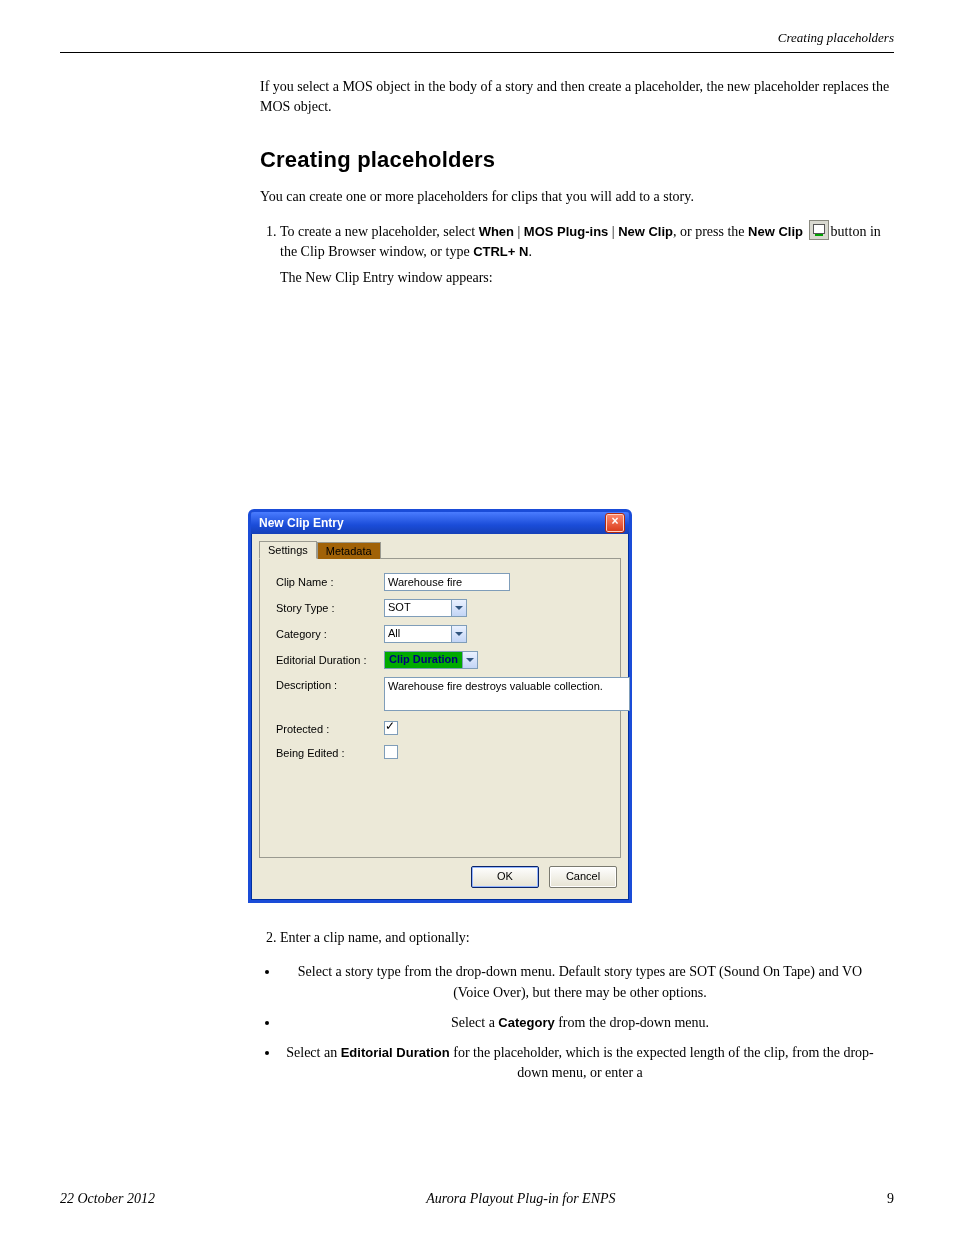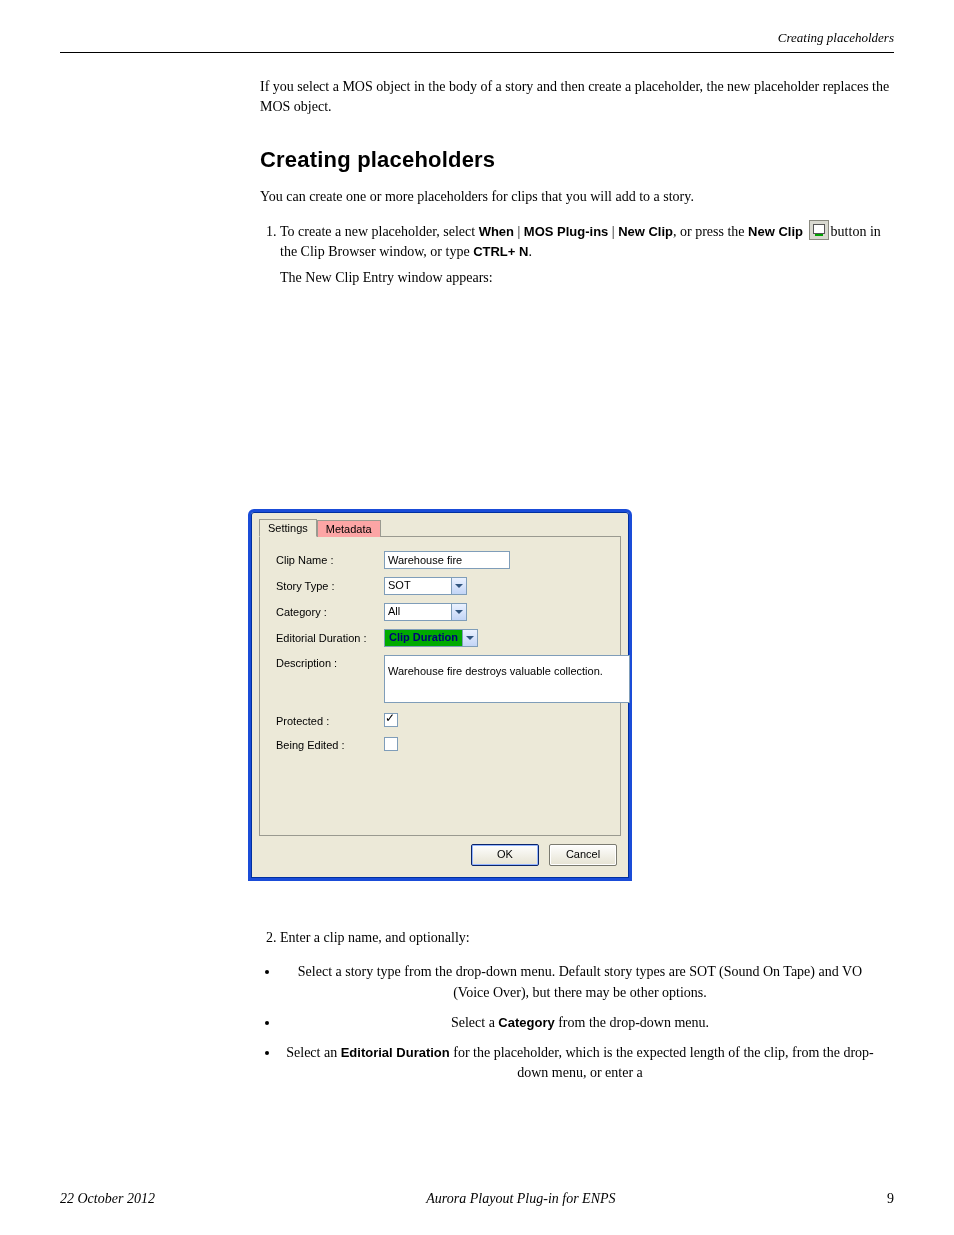--- a/index.html
+++ b/index.html
@@ -135,21 +135,21 @@
     margin-right: 0;
     position: relative;
     top: 1px;
   }
   .tab.active {
     background: #ece9d8;
     z-index: 2;
     border-bottom: 1px solid #ece9d8;
   }
   .tab.inactive {
-    background: #fca5a5;
+    background: #a16207;
   }
   .tab-pane {
     border: 1px solid #9a9a90;
     padding: 14px 12px 10px 16px;
     min-height: 300px;
     box-sizing: border-box;
     background: #ece9d8;
   }
   .form-grid {
     display: grid;
@@ -168,21 +168,21 @@
     padding: 1px 3px;
     height: 14px;
     box-sizing: content-box;
   }
   .xp-input.w120 { width: 118px; }
   .xp-textarea {
     border: 1px solid #7f9db9;
     background: #fff;
     font-family: Tahoma, Arial, sans-serif;
     font-size: 11px;
-    padding: 9px 3px;
+    padding: 2px 3px;
     height: 28px;
     width: 238px;
     box-sizing: content-box;
     resize: none;
   }
   .xp-select {
     display: inline-flex;
     align-items: stretch;
     border: 1px solid #7f9db9;
     background: #fff;
@@ -283,20 +283,24 @@
 
     <ol class="steps">
       <li>
         <span>To create a new placeholder, select </span><span class="bold">When</span><span> | </span><span class="bold">MOS Plug-ins</span><span> | </span><span class="bold">New Clip</span><span>, or press the </span><span class="bold">New Clip </span><span class="tb-icon"></span><span>button in the Clip Browser window, or type </span><span class="bold">CTRL+ N</span><span>.</span>
         <p class="sub">The New Clip Entry window appears:</p>
       </li>
     </ol>
   </div>
 
   <div class="dialog">
+    <div class="titlebar">
+      <span class="title">New Clip Entry</span>
+      <span class="close-btn">×</span>
+    </div>
     <div class="dlg-body">
       <div class="tabs-strip">
         <div class="tab active">Settings</div>
         <div class="tab inactive">Metadata</div>
       </div>
       <div class="tab-pane">
         <div class="form-grid">
           <label>Clip Name :</label>
           <div><input class="xp-input w120" value="Warehouse fire" style=""></div>
 

